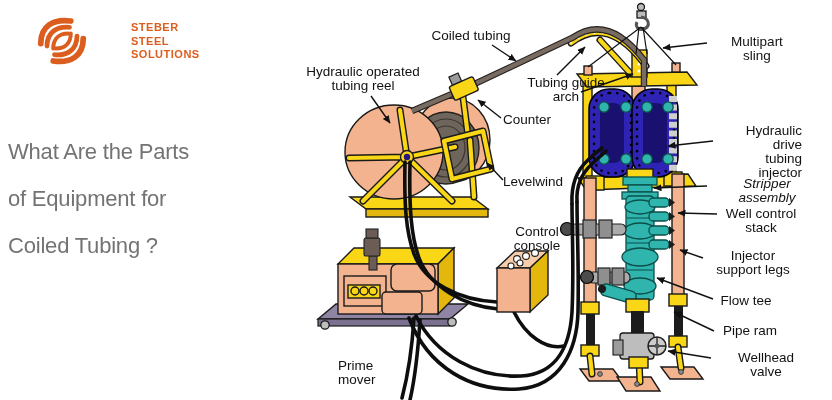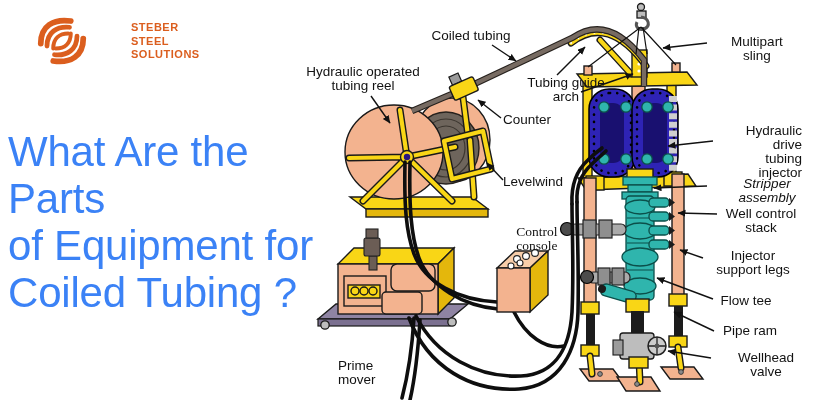--- a/index.html
+++ b/index.html
@@ -4,22 +4,22 @@
 <style>
   html,body{margin:0;padding:0;background:#fff;}
   .stage{position:relative;width:832px;height:400px;background:#fff;overflow:hidden;
          font-family:"Liberation Sans", sans-serif;}
   
   .logo{position:absolute;left:31px;top:16px;display:flex;align-items:flex-start;}
   .logo-text{margin-left:6px;margin-top:5px;font-weight:bold;font-size:11px;line-height:13.5px;
              letter-spacing:.5px;color:var(--c-logo,#DB5E1E);}
   .logo-text span{display:block;margin-left:32px;}
   
-  .title{position:absolute;left:8px;top:128px;width:340px;font-size:42px;line-height:47px;
-         color:#3b82f6;white-space:pre-line;letter-spacing:-.2px;}
+  .title{position:absolute;left:8px;top:128px;width:340px;font-size:22px;line-height:47px;
+         color:#737373;white-space:pre-line;letter-spacing:-.2px;}
   
   .lbl{position:absolute;font-size:13.5px;line-height:14px;color:#121212;white-space:pre-line;
        text-align:center;transform:translateX(-50%);}
   .lbl.left{transform:none;text-align:left;}
   
   .fy {fill:var(--c-yellow,#F9D616);stroke:#1a1a1a;stroke-width:1.4;}
   .fy2{fill:var(--c-yellow-dark,#E4B70C);stroke:#1a1a1a;stroke-width:1.4;}
   .fp {fill:var(--c-peach,#F3B38F);stroke:#1a1a1a;stroke-width:1.4;}
   .ft {fill:var(--c-teal,#2FB5AD);stroke:#0b4f4a;stroke-width:1.3;}
   .fb {fill:var(--c-chain-blue,#2E23B5);stroke:#000;stroke-width:1.5;}
@@ -300,18 +300,18 @@
   <div class="lbl" style="left:772px;top:124px;text-align:right;">Hydraulic drive
 tubing injector</div>
   <div class="lbl" style="left:767px;top:177px;font-style:italic;">Stripper assembly</div>
   <div class="lbl" style="left:761px;top:207px;">Well control
 stack</div>
   <div class="lbl" style="left:753px;top:249px;">Injector
 support legs</div>
   <div class="lbl" style="left:746px;top:294px;">Flow tee</div>
   <div class="lbl" style="left:750px;top:324px;">Pipe ram</div>
   <div class="lbl" style="left:766px;top:351px;">Wellhead valve</div>
-  <div class="lbl" style="left:537px;top:225px;font-family:Liberation Serif, serif;">Control
+  <div class="lbl" style="left:537px;top:225px;">Control
 console</div>
   <div class="lbl left" style="left:338px;top:335px;margin-top:24px;">Prime
 mover</div>
 
 </div>
 
 </body></html>

